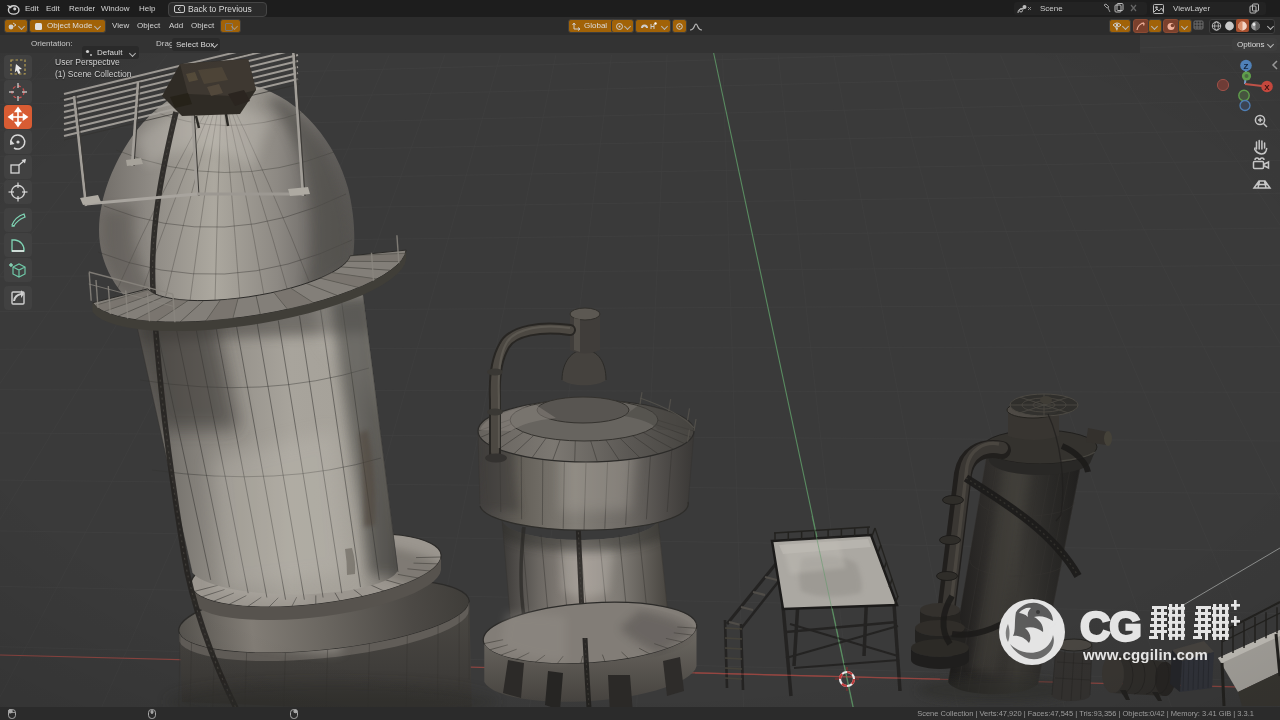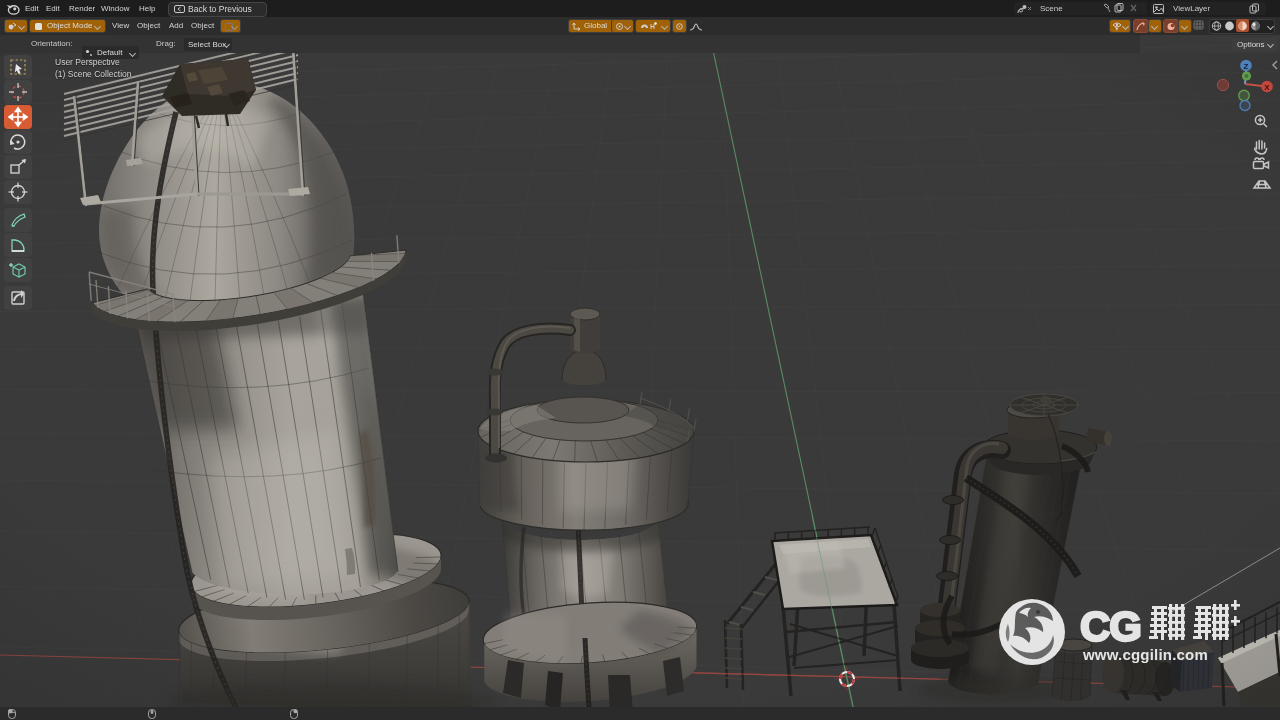--- a/index.html
+++ b/index.html
@@ -838,21 +838,21 @@
     <span class="lbl" style="left:31px">Orientation:</span>
     <div class="dbtn" style="left:82px;top:11px;width:57px;height:13px;line-height:13px;">
         <svg style="position:absolute;left:3px;top:2.5px" width="8" height="8" viewBox="0 0 8 8">
           <circle cx="2.5" cy="2.5" r="1.6" fill="#cfcfcf"></circle>
           <path d="M5,5 l2,2 m-2,0 l2,-2" stroke="#9a9a9a" stroke-width="1"></path>
         </svg>
         <span style="position:absolute;left:15px">Default</span>
         <span class="chev" style="position:absolute;right:4px;top:4.5px;"></span>
       </div>
     <span class="lbl" style="left:156px">Drag:</span>
-    <div class="dbtn" style="left:172px;top:2.5px;width:48px;height:13px;line-height:13px;margin-left:12px;">
+    <div class="dbtn" style="left:172px;top:2.5px;width:48px;height:13px;line-height:13px;">
         <span style="position:absolute;left:4px">Select Box</span>
         <span class="chev" style="position:absolute;right:3px;top:4.5px;"></span>
       </div>
     <div class="dbtn" style="left:1232px;top:2.5px;width:45px;height:13px;line-height:13px;background:#3d3d3d;">
         <span style="position:absolute;left:5px">Options</span>
         <span class="chev" style="position:absolute;right:4px;top:4.5px;"></span>
       </div>
   </div>
 
   <span class="ovtext abs" style="left:43px;top:57px">User Perspective</span>
@@ -868,20 +868,21 @@
         <g fill="none" stroke="#a9a9a9" stroke-width="1" transform="translate(140,0)">
           <rect x="0.5" y="0.5" width="7" height="9" rx="3.2"></rect>
           <rect x="3" y="1.5" width="2" height="3" rx="1" fill="#a9a9a9"></rect>
         </g>
         <g fill="none" stroke="#a9a9a9" stroke-width="1" transform="translate(282,0)">
           <rect x="0.5" y="0.5" width="7" height="9" rx="3.2"></rect>
           <path d="M4,0.5 l0,3 l3.5,0" stroke-width=".8"></path>
           <rect x="4.2" y="0.8" width="3" height="3" rx="1.4" fill="#a9a9a9"></rect>
         </g>
       </svg>
+    <span style="position:absolute;right:26px">Scene Collection | Verts:47,920 | Faces:47,545 | Tris:93,356 | Objects:0/42 | Memory: 3.41 GiB | 3.3.1</span>
   </div>
 
   <div id="toolbar">
     <div class="tbtn" style="top:55px"><svg width="28" height="24" viewBox="0 0 28 24">
           <rect x="7" y="5" width="14" height="14" fill="none" stroke="#b8a154" stroke-width="1.2" stroke-dasharray="2.5,2"></rect>
           <path d="M12,9 l6,5 l-3,0.5 l1.5,3.5 l-2,1 l-1.7,-3.6 l-2,2 Z" fill="#e8e8e8"></path>
         </svg></div>
     <div class="tbtn" style="top:80px"><svg width="28" height="24" viewBox="0 0 28 24">
           <circle cx="14" cy="12" r="6" fill="none" stroke="#cc4f4f" stroke-width="1.3" stroke-dasharray="3,2.5"></circle>
           <line x1="14" y1="3" x2="14" y2="8" stroke="#d8d8d8" stroke-width="1.2"></line>

